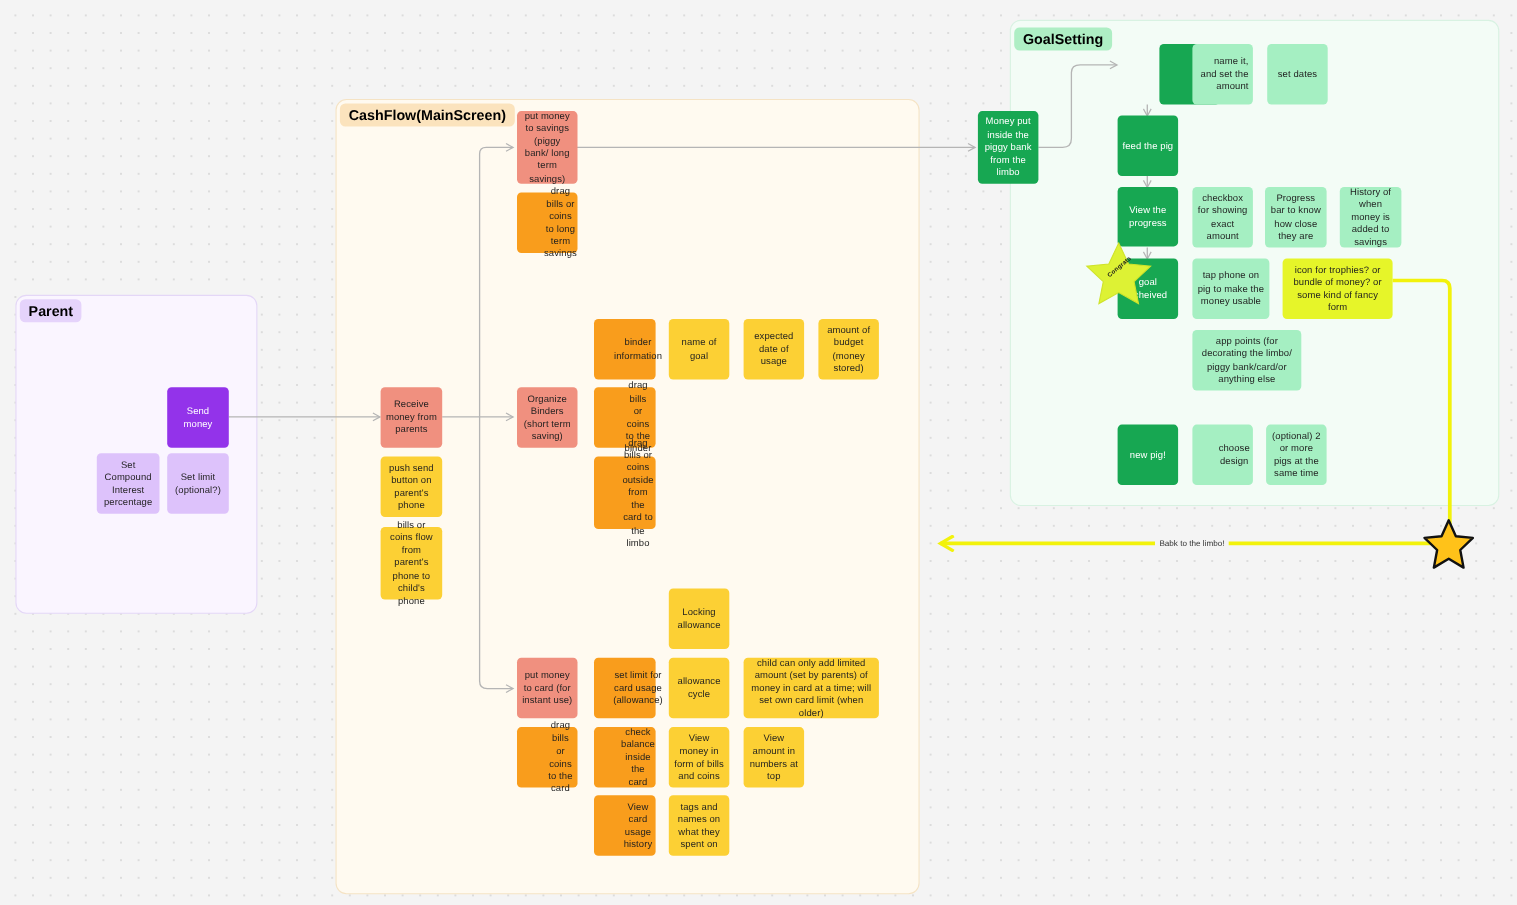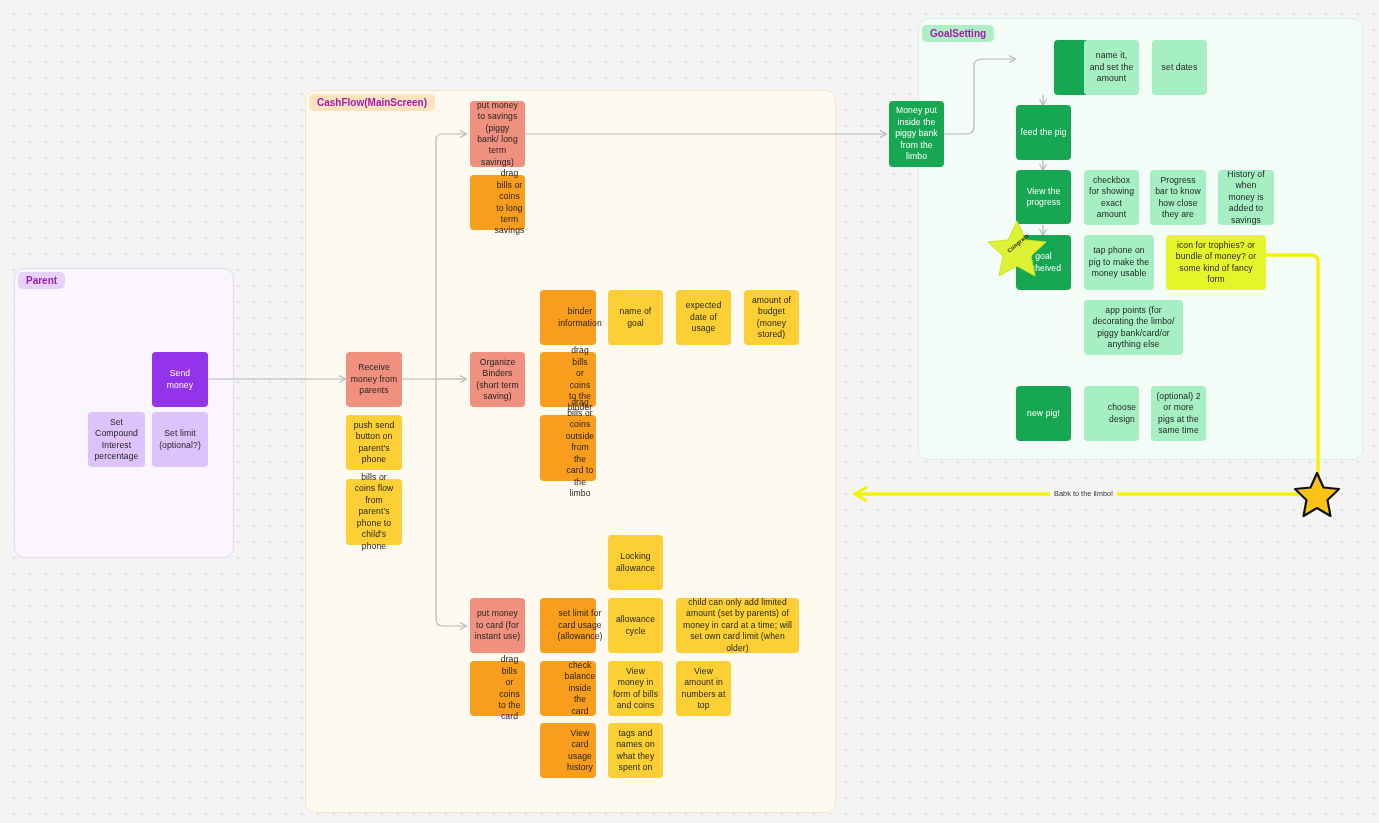--- a/index.html
+++ b/index.html
@@ -11,22 +11,22 @@
       radial-gradient(circle, #dcdcdc 1px, transparent 1.1px);
     background-size:16px 16px;
     background-position:6px 6px;
     position:relative;
   }
   .canvas{position:absolute;inset:0;}
 
   
   .group{position:absolute;border-radius:10px;box-sizing:border-box;}
   .group-label{
-    position:absolute;font-weight:bold;font-size:10px;
-    padding:3px 8px;border-radius:5px;white-space:nowrap;color:#a21caf;
+    position:absolute;font-weight:bold;font-size:13px;
+    padding:3px 8px;border-radius:5px;white-space:nowrap;color:#000000;
   }
 
   #grp-parent{left:14px;top:268px;width:220px;height:290px;
     background:#faf5ff;border:1px solid #e4d7f7;}
   #lbl-parent{left:18px;top:272px;background:#e5d3fb;}
 
   #grp-cashflow{left:305px;top:90px;width:531px;height:723px;
     background:#fffaf0;border:1px solid #f5e3c4;}
   #lbl-cashflow{left:309px;top:94px;background:#fbe3bd;}
 
@@ -150,21 +150,21 @@
   <div class="node orange" style="left:540px;top:661px;width:56px;height:55px;">check balance inside the card</div>
   <div class="node yellow" style="left:608px;top:661px;width:55px;height:55px;">View money in form of bills and coins</div>
   <div class="node yellow" style="left:676px;top:661px;width:55px;height:55px;">View amount in numbers at top</div>
 
   <div class="node orange" style="left:540px;top:723px;width:56px;height:55px;">View card usage history</div>
   <div class="node yellow" style="left:608px;top:723px;width:55px;height:55px;">tags and names on what they spent on</div>
 
   <div class="node green-d" style="left:889px;top:101px;width:55px;height:66px;">Money put inside the piggy bank from the limbo</div>
 
   <div class="node green-d" style="left:1054px;top:40px;width:55px;height:55px;padding-left:36px;">setting goals</div>
-  <div class="node green-l" style="left:1084px;top:40px;width:55px;height:55px;">name it, and set the amount</div>
+  <div class="node green-l" style="left:1084px;top:40px;width:55px;height:55px;text-align:right;">name it, and set the amount</div>
   <div class="node green-l" style="left:1152px;top:40px;width:55px;height:55px;">set dates</div>
 
   <div class="node green-d" style="left:1016px;top:105px;width:55px;height:55px;">feed the pig</div>
 
   <div class="node green-d" style="left:1016px;top:170px;width:55px;height:54px;">View the progress</div>
   <div class="node green-l" style="left:1084px;top:170px;width:55px;height:55px;">checkbox for showing exact amount</div>
   <div class="node green-l" style="left:1150px;top:170px;width:56px;height:55px;">Progress bar to know how close they are</div>
   <div class="node green-l" style="left:1218px;top:170px;width:56px;height:55px;">History of when money is added to savings</div>
 
   <div class="node green-d" style="left:1016px;top:235px;width:55px;height:55px;">goal acheived</div>

